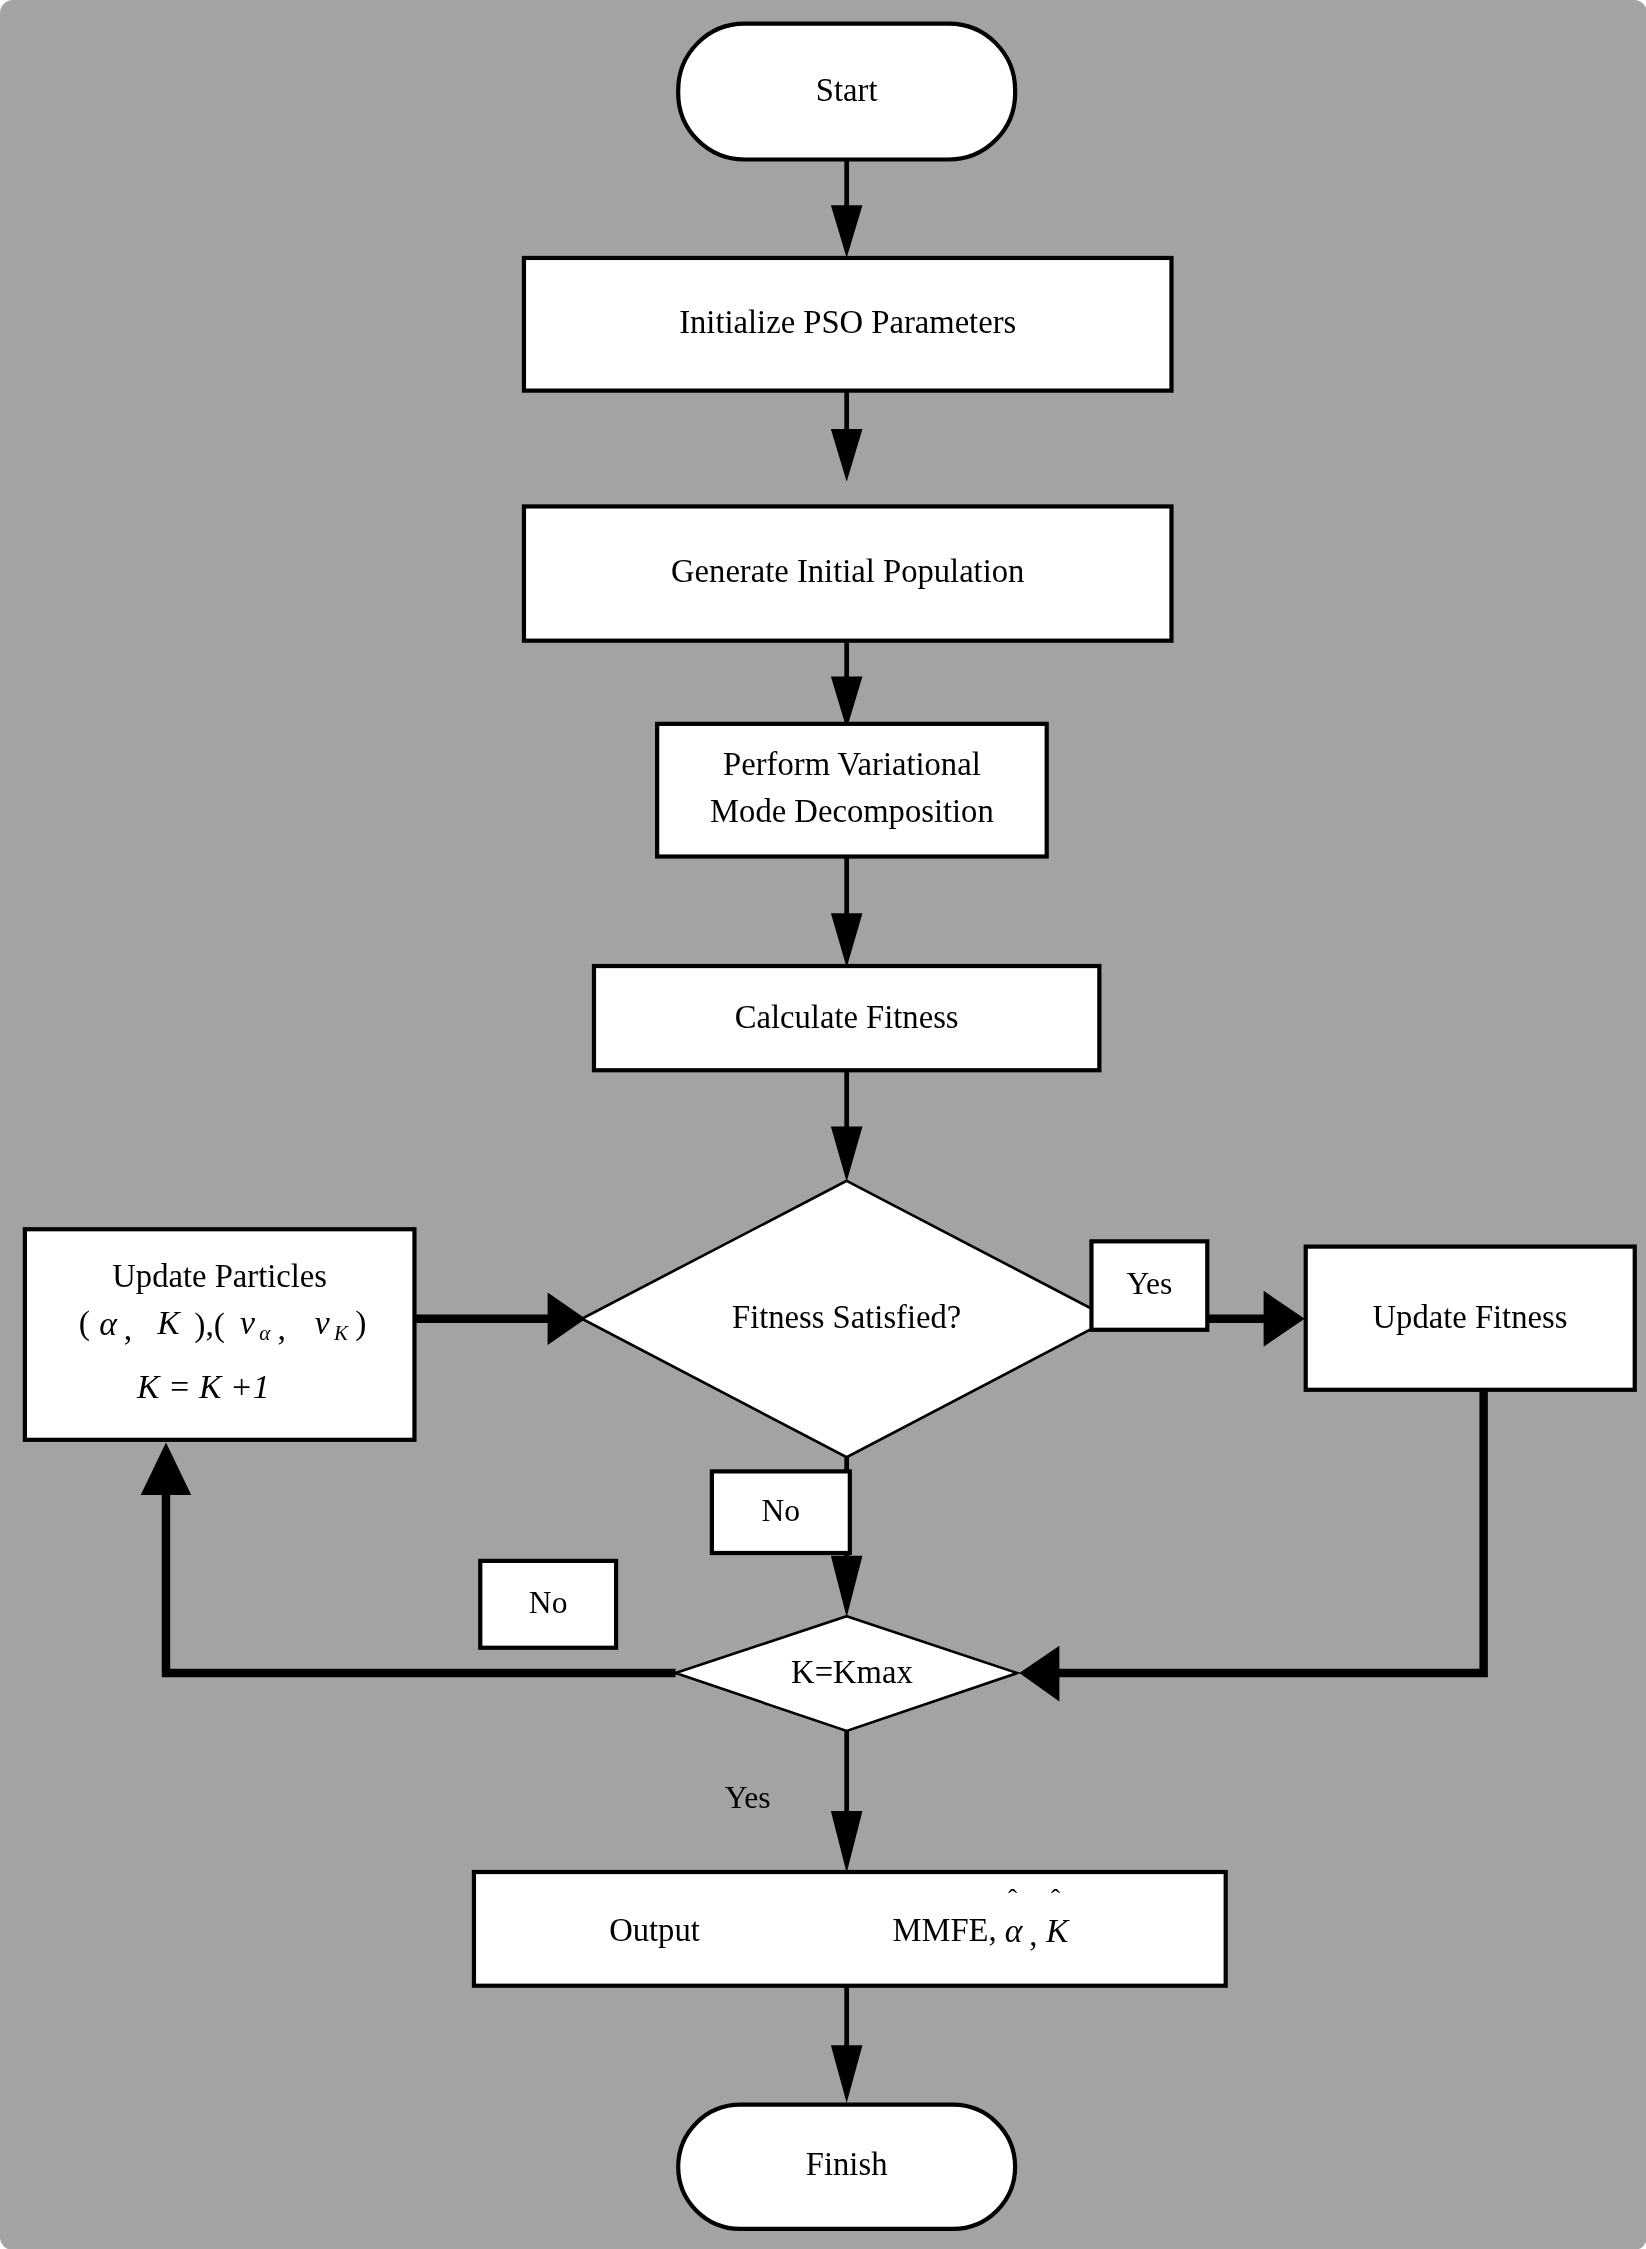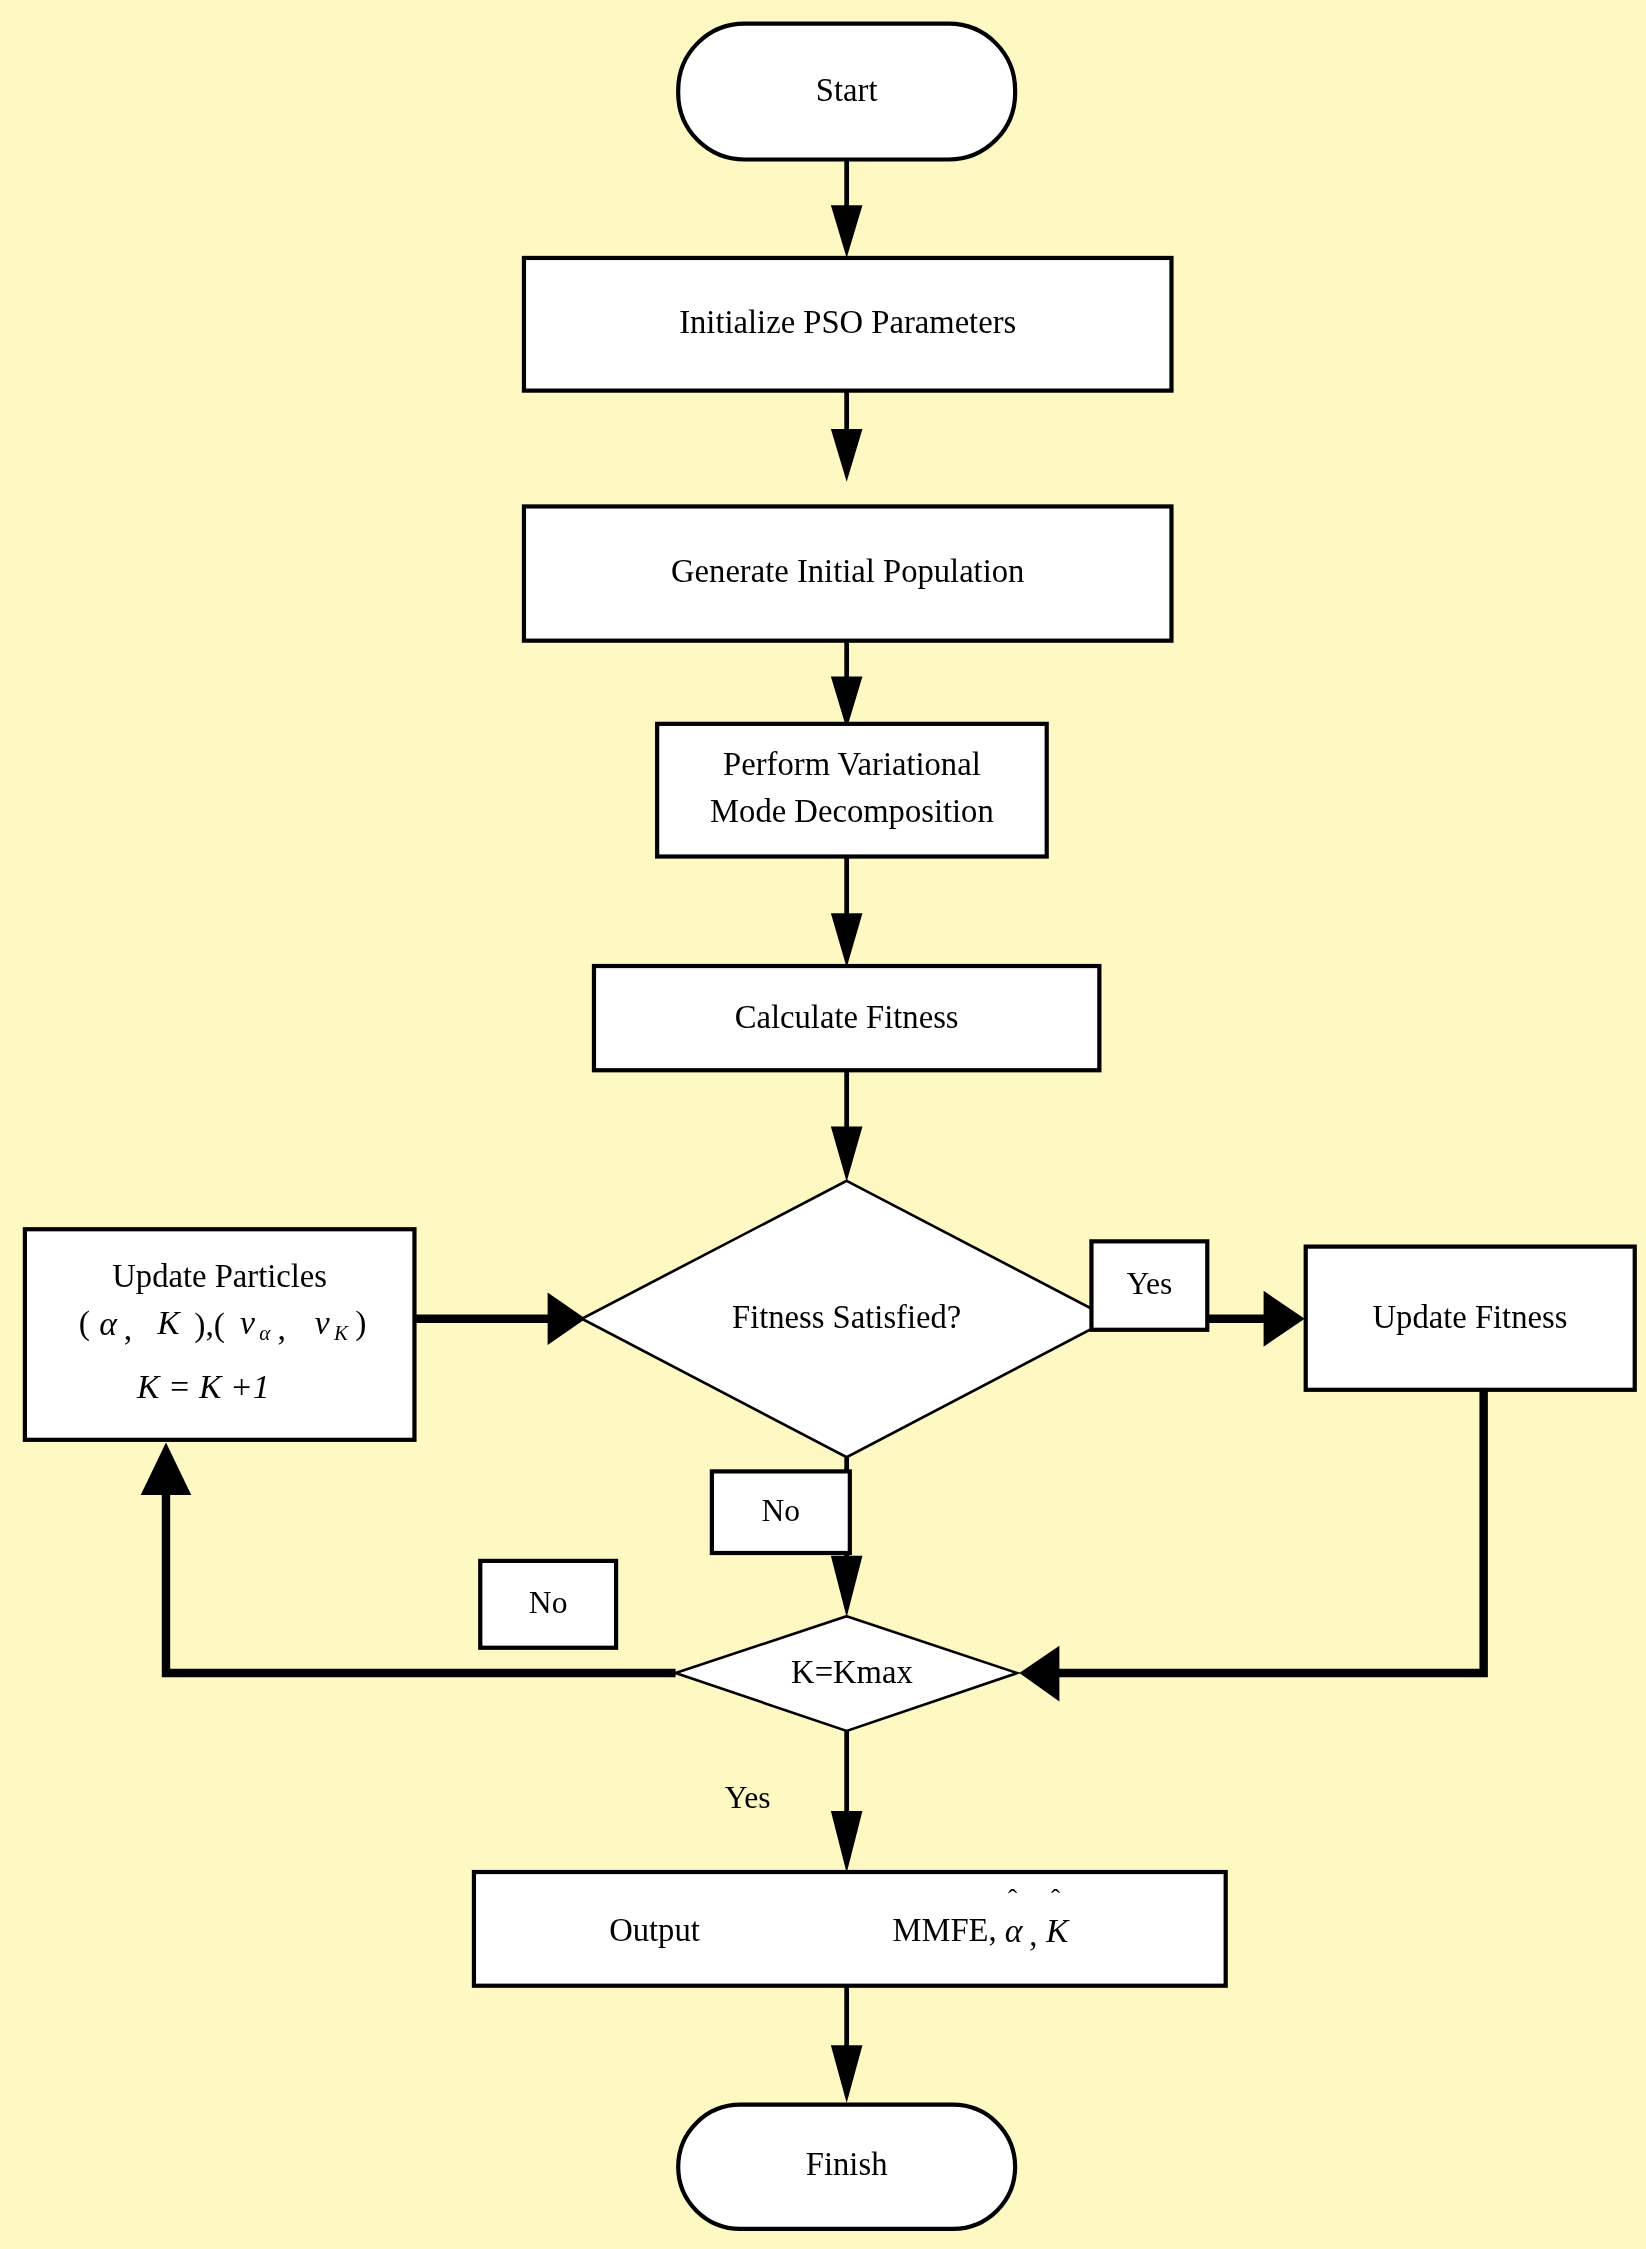--- a/index.html
+++ b/index.html
@@ -1,21 +1,22 @@
 <!DOCTYPE html>
 <html style="font-size:8.4px"><head>
 <meta charset="utf-8">
 <style>
   html,body{margin:0;padding:0;background:#ffffff;}
   #page{
     position:relative;
     width:1647px;height:2250px;
-    background:#fef9c3;
+    background:#a3a3a3;
     font-family:"Liberation Serif","DejaVu Serif",serif;
     overflow:hidden;
+    border-radius:13px;
   }
   svg#flow{position:absolute;left:0;top:0;width:1647px;height:2250px;display:block;}
   .shape-stroke-thin{stroke:#000000;stroke-width:5;fill:#ffffff;}
   .shape-stroke-med{stroke:#000000;stroke-width:8;fill:#ffffff;}
   .conn-thin{stroke:#000000;stroke-width:9;fill:none;}
   .conn-thick{stroke:#000000;stroke-width:16;fill:none;}
   .arrowhead{fill:#000000;stroke:none;}
   text{fill:#000000;font-family:"Liberation Serif","DejaVu Serif",serif;}
   .t-node{font-size:62px;text-anchor:middle;dominant-baseline:middle;}
   .t-label{font-size:60px;text-anchor:middle;dominant-baseline:middle;}

